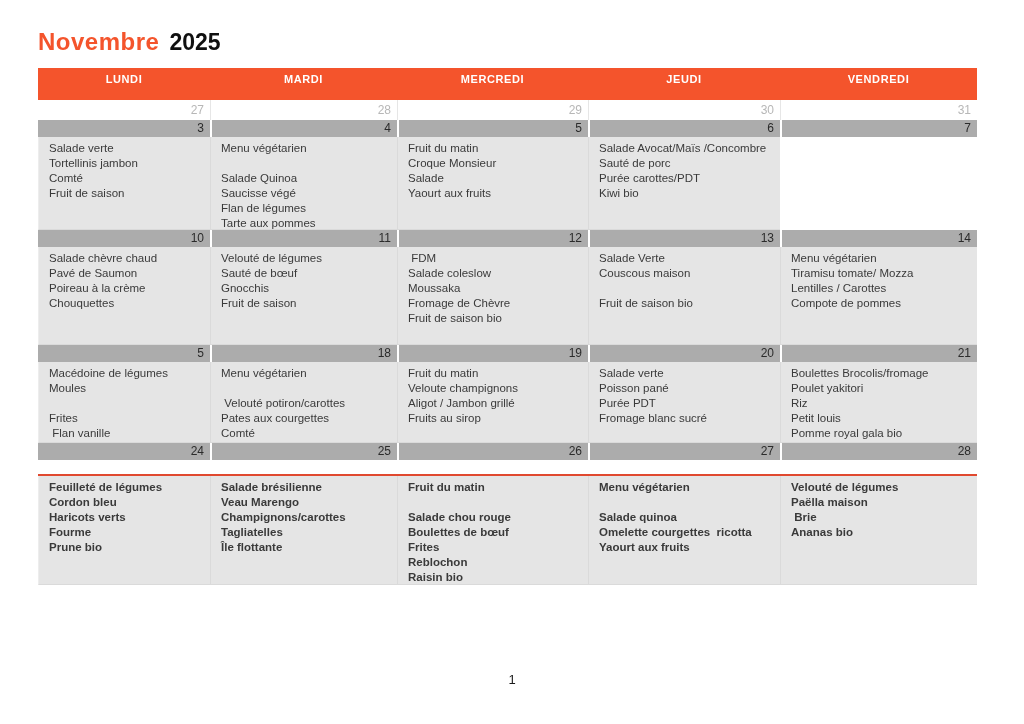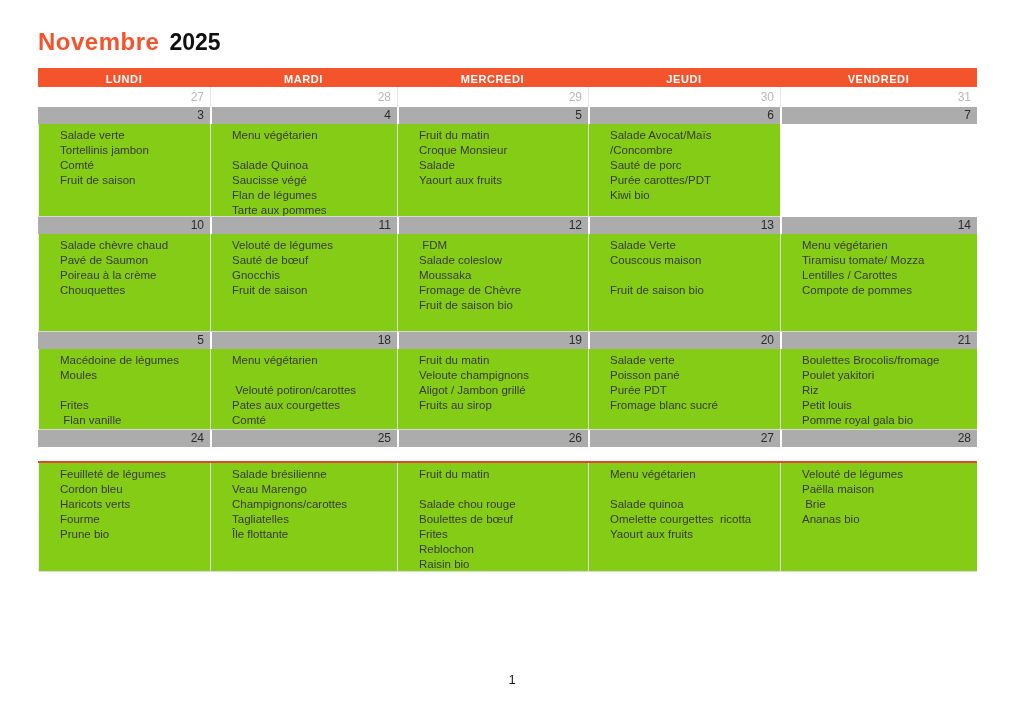--- a/index.html
+++ b/index.html
@@ -19,54 +19,54 @@
   .title { position: absolute; left: 38px; top: 28px; white-space: nowrap; }
   .title .month { color: var(--accent); font-size: 24px; font-weight: bold; letter-spacing: 0.5px; }
   .title .year  { color: #101010; font-size: 23px; font-weight: bold; margin-left: 10px; }
 
   .calendar { position: absolute; left: 38px; top: 68px; width: 939px; }
   .row { display: grid; grid-template-columns: 172px 187px 191px 192px 197px; }
 
   .header-row .cell {
     background: var(--accent); color: #ffffff;
     font-size: 11px; font-weight: bold; letter-spacing: 0.6px;
-    text-align: center; height: 19px; line-height: 22px;
+    text-align: center; height: 32px; line-height: 22px;
   }
 
   .prev-row .cell {
     background: #ffffff; color: #B7B7B7;
     height: 20px; line-height: 20px; font-size: 12px;
     text-align: right; padding-right: 6px;
     border-left: 1px solid #E6E6E6;
   }
   .prev-row .cell:first-child { border-left: none; }
 
   .gray-row .cell {
     background: var(--band); color: #2B2B2B;
     height: 17px; line-height: 17px; font-size: 12px;
     text-align: right; padding-right: 6px;
     border-left: 2px solid #ffffff;
   }
   .gray-row .cell:first-child { border-left: none; }
 
   .menu-row .cell {
-    background: #84cc16; color: #3A3A3A;
+    background: #e5e5e5; color: #3A3A3A;
     font-size: 11.5px; line-height: 15px;
-    padding: 4px 3px 4px 21px;
+    padding: 4px 3px 4px 10px;
     border-left: 1px solid var(--cell-border);
     border-bottom: 1px solid var(--cell-border);
     white-space: pre-wrap;
     overflow: hidden;
   }
   .menu-row .cell:first-child { border-left: 1px solid #EDEDED; }
   .menu-row.w1 .cell { height: 93px; }
   .menu-row.w2 .cell { height: 98px; }
   .menu-row.w3 .cell { height: 81px; }
   .spacer { height: 14px; background: #ffffff; }
-  .menu-row.w4 { border-top: 2px solid var(--rule); }
+  .menu-row.w4 { border-top: 2px solid var(--rule); font-weight: bold; }
   .menu-row.w4 .cell { height: 109px; }
 
   .footer {
     position: absolute; left: 0; top: 672px; width: 1024px;
     text-align: center; font-size: 13px; color: #1c1c1c;
   }
 </style>
 </head>
 <body>
 

